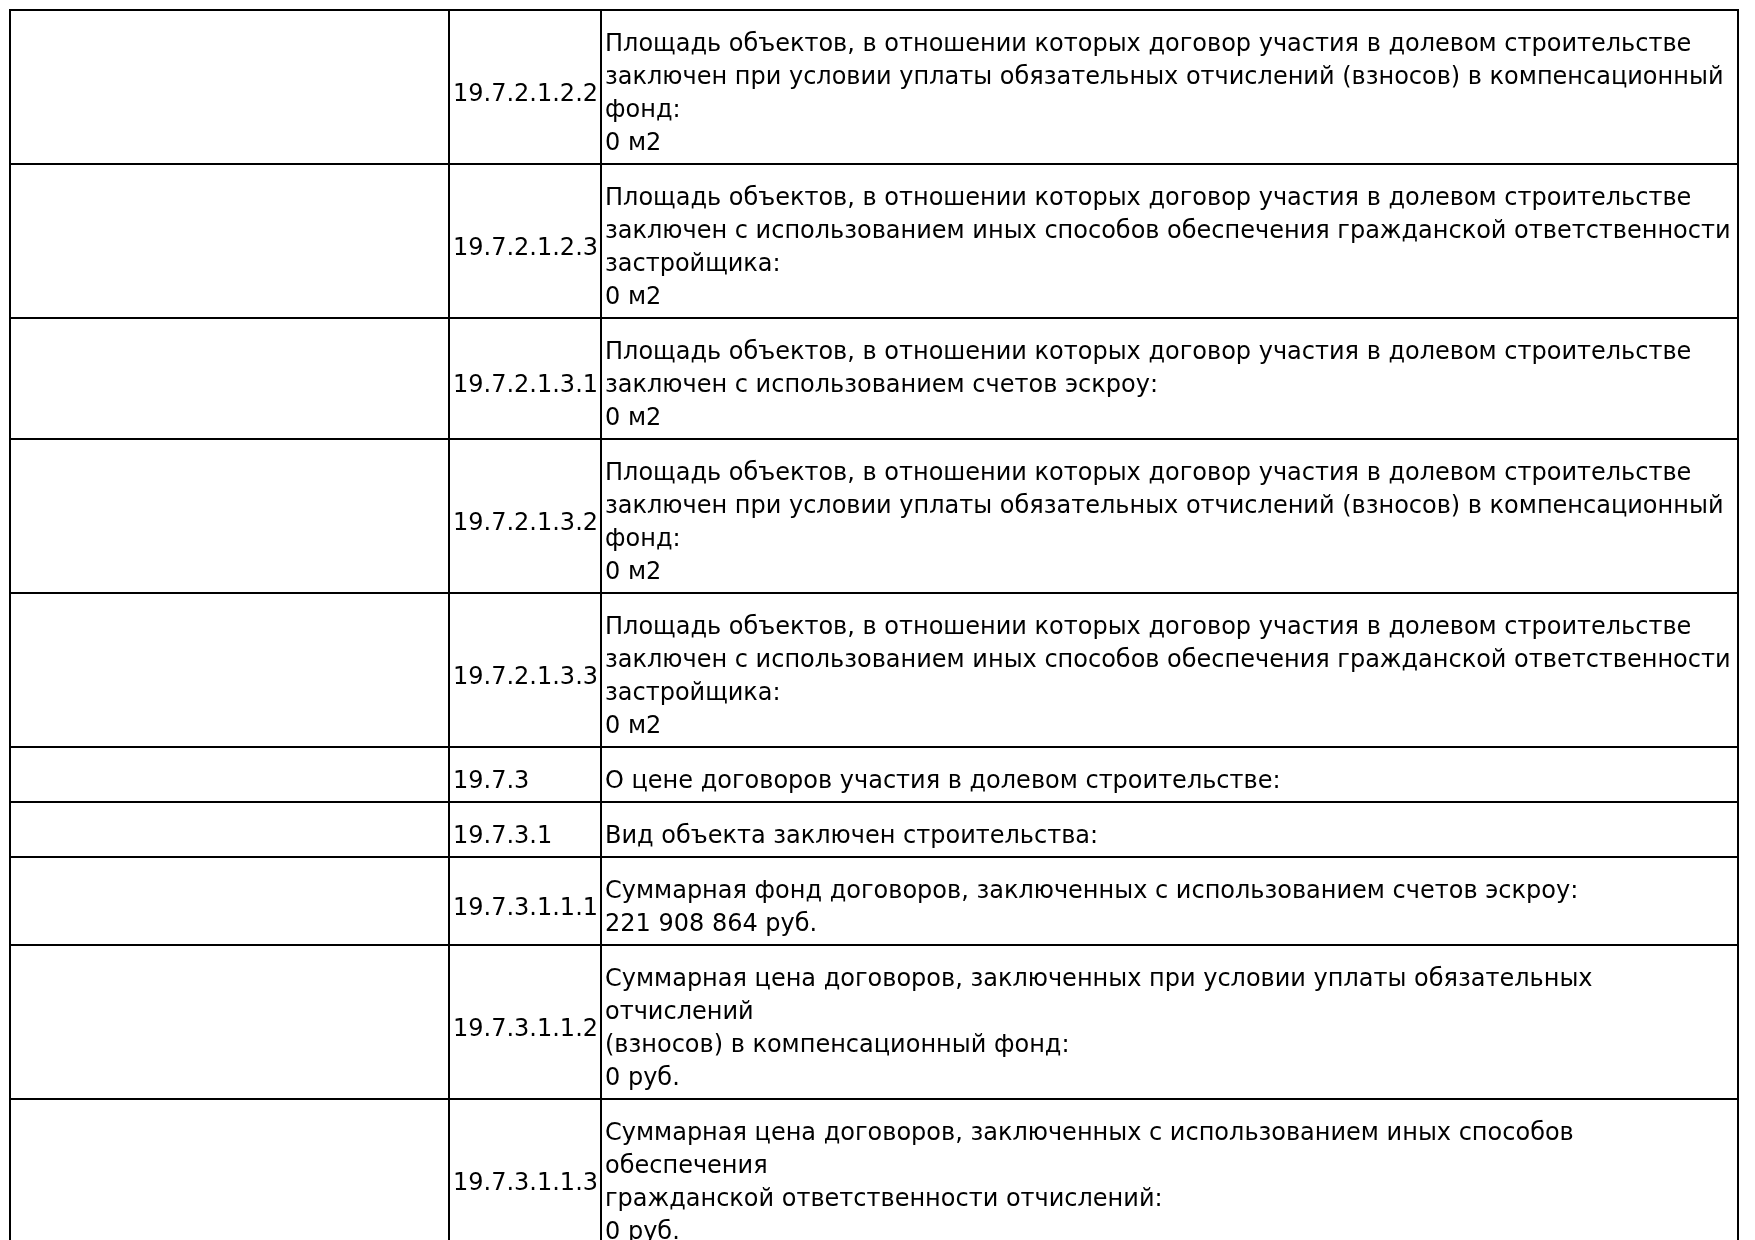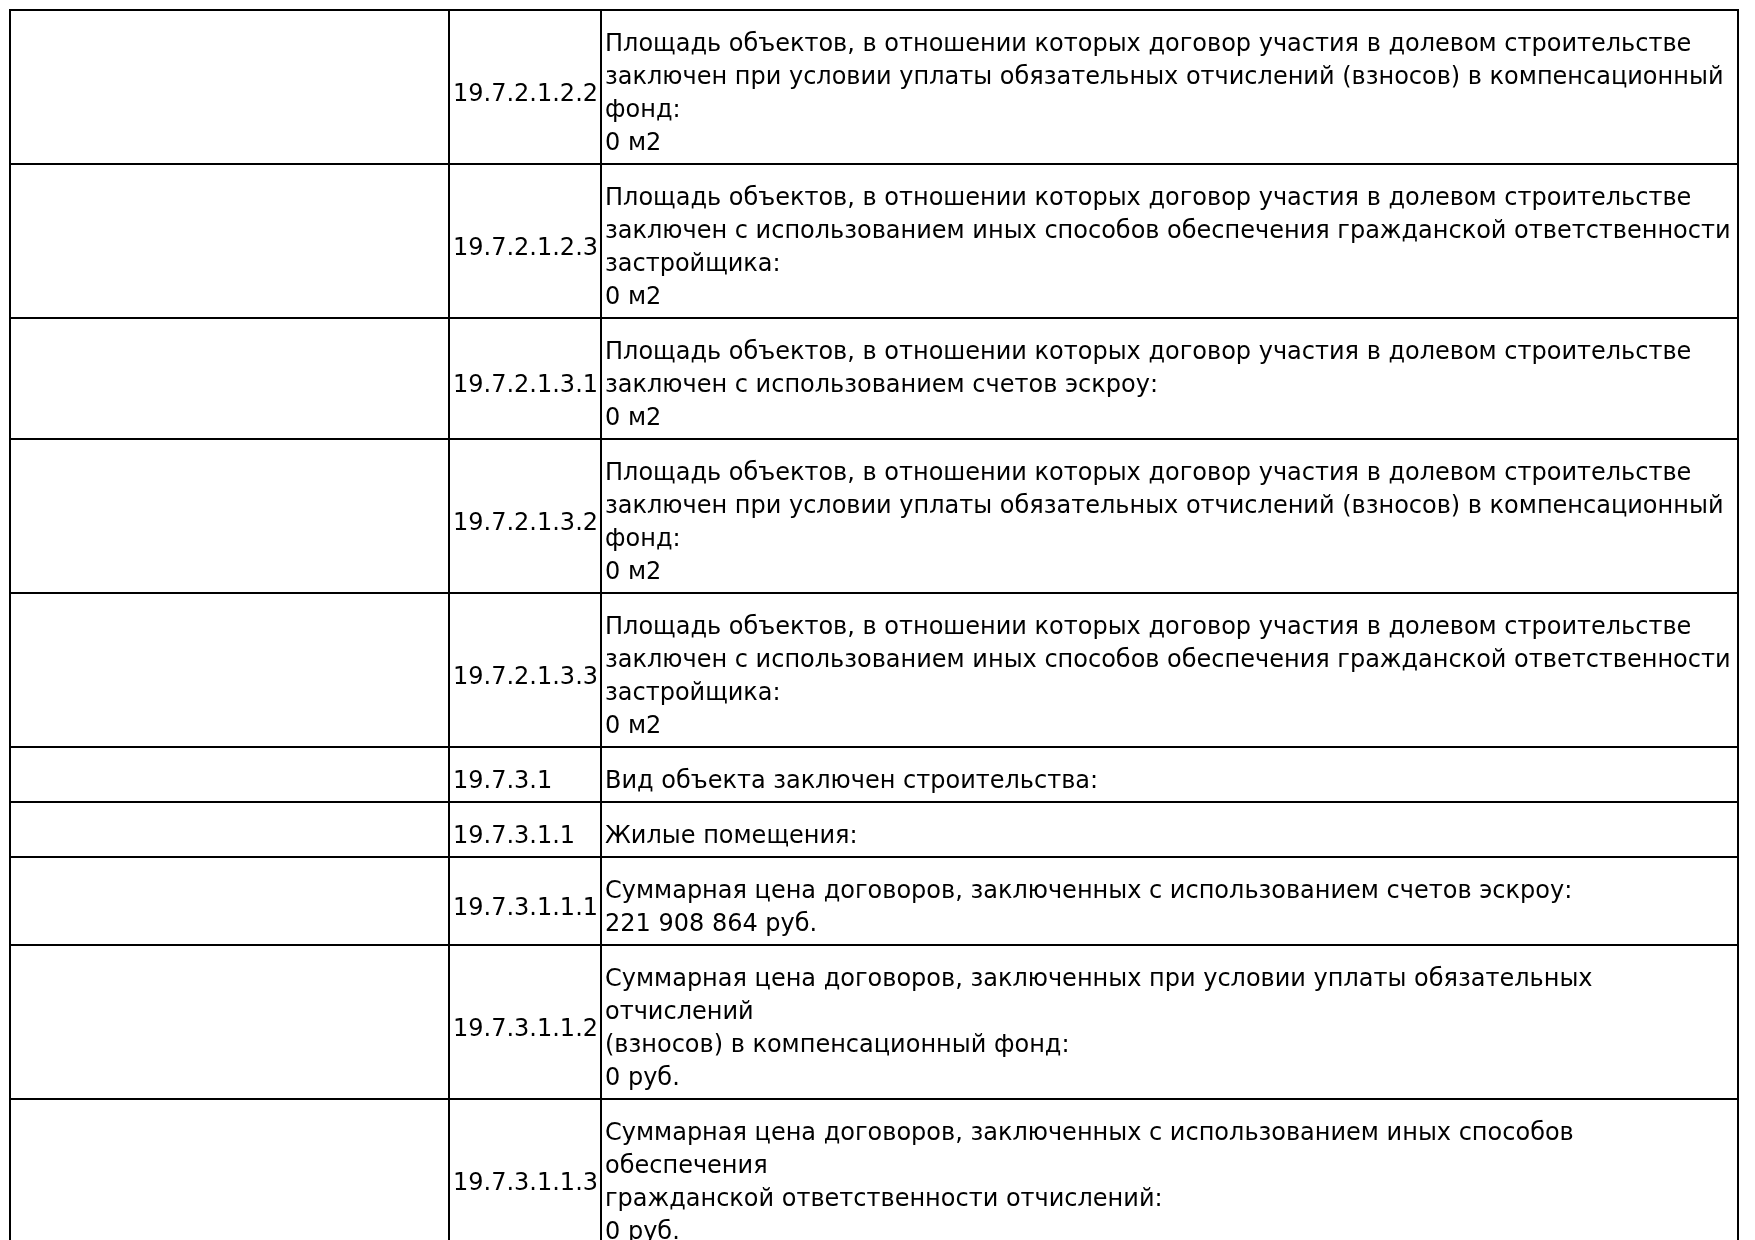--- a/index.html
+++ b/index.html
@@ -105,44 +105,44 @@
     <td class="cell-empty"></td>
     <td class="cell-num">19.7.2.1.3.3</td>
     <td class="cell-desc">
       <div class="cell-desc-text">Площадь объектов, в отношении которых договор участия в долевом строительстве
 заключен с использованием иных способов обеспечения гражданской ответственности
 застройщика:</div>
       <div class="cell-value-text">0 м2</div>
     </td>
   </tr>
 
+  <tr>
+    <td class="cell-empty"></td>
+    <td class="cell-num">19.7.3</td>
+    <td class="cell-desc">
+      <div class="cell-desc-text">О цене договоров участия в долевом строительстве:</div>
+
+    </td>
+  </tr>
 
   <tr>
     <td class="cell-empty"></td>
     <td class="cell-num">19.7.3.1</td>
     <td class="cell-desc">
       <div class="cell-desc-text">Вид объекта заключен строительства:</div>
 
     </td>
   </tr>
 
-  <tr>
-    <td class="cell-empty"></td>
-    <td class="cell-num">19.7.3.1.1</td>
-    <td class="cell-desc">
-      <div class="cell-desc-text">Жилые помещения:</div>
-
-    </td>
-  </tr>
 
   <tr>
     <td class="cell-empty"></td>
     <td class="cell-num">19.7.3.1.1.1</td>
     <td class="cell-desc">
-      <div class="cell-desc-text">Суммарная цена договоров, заключенных с использованием счетов эскроу:</div>
+      <div class="cell-desc-text">Суммарная фонд договоров, заключенных с использованием счетов эскроу:</div>
       <div class="cell-value-text">221 908 864 руб.</div>
     </td>
   </tr>
 
   <tr>
     <td class="cell-empty"></td>
     <td class="cell-num">19.7.3.1.1.2</td>
     <td class="cell-desc">
       <div class="cell-desc-text">Суммарная цена договоров, заключенных при условии уплаты обязательных отчислений
 (взносов) в компенсационный фонд:</div>

